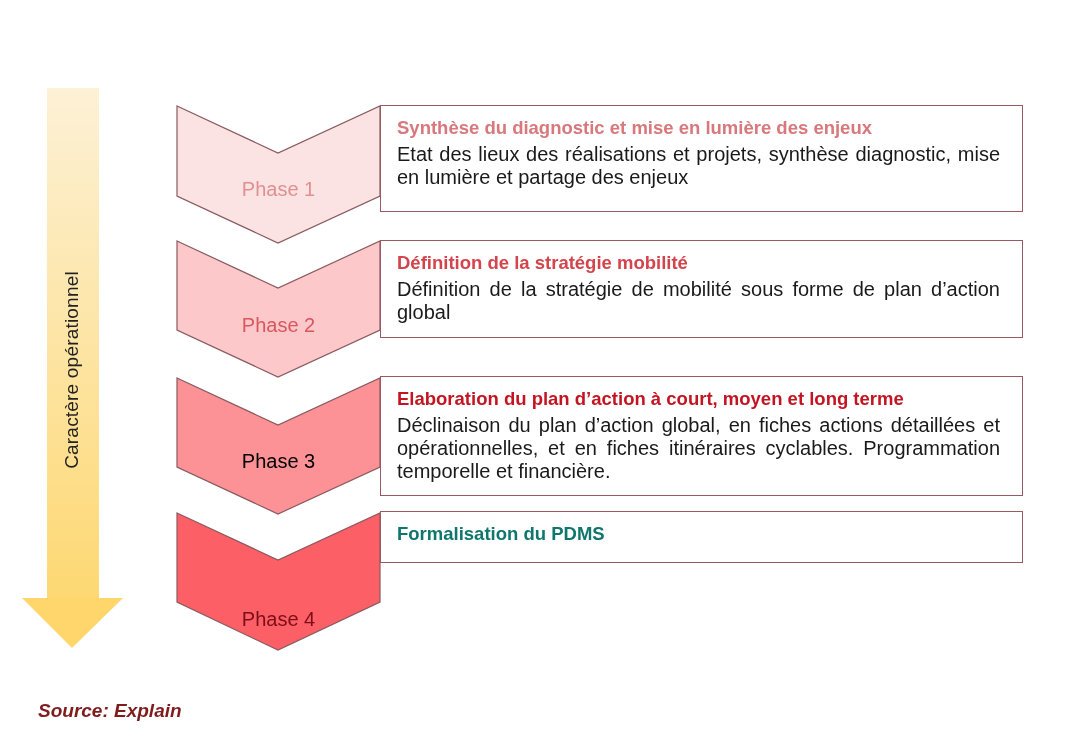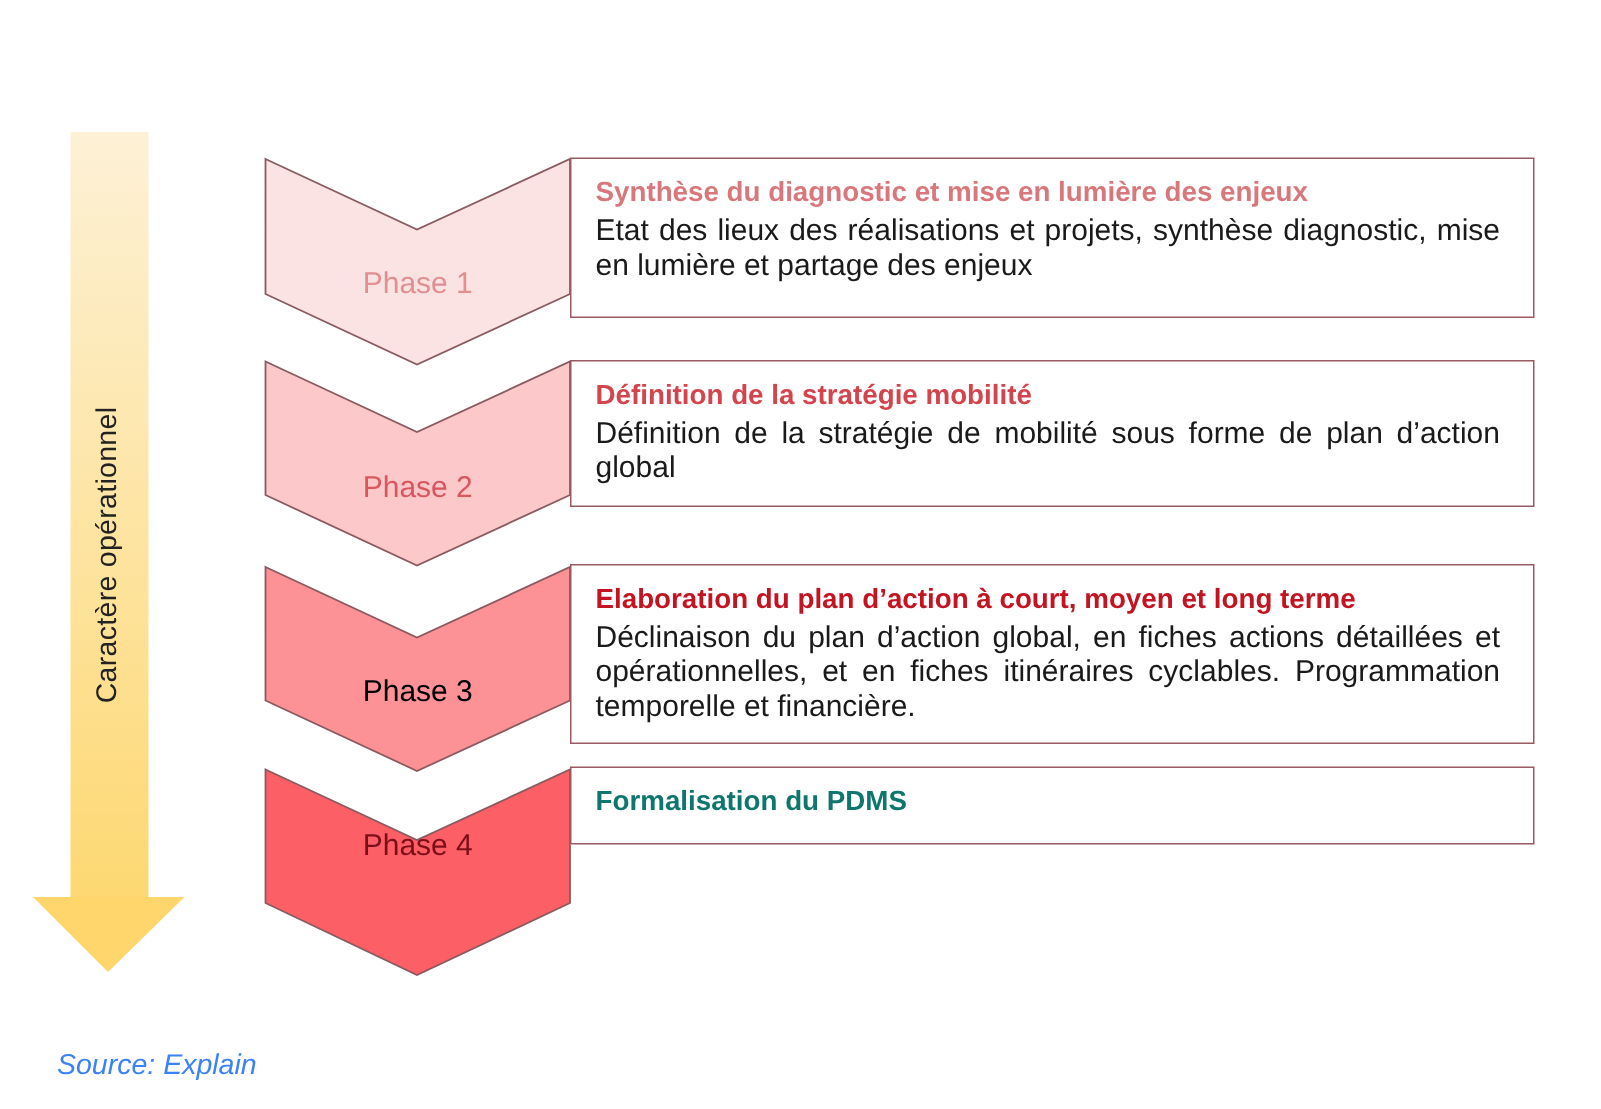--- a/index.html
+++ b/index.html
@@ -15,21 +15,21 @@
     position: absolute; width: 203px; text-align: center;
     font-size: 20px; line-height: 34px;
   }
   .box {
     position: absolute; left: 380px; width: 643px; box-sizing: border-box;
     border: 1.5px solid #9a5a62; background: #fff; padding: 10px 22px 6px 16px;
   }
   .box-title { font-weight: bold; font-size: 18.5px; line-height: 24px; margin-bottom: 3px; }
   .box-desc { font-size: 20px; line-height: 23px; color: #1a1a1a; text-align: justify; }
   .source { position: absolute; left: 38px; top: 700px; font-size: 19px;
-            font-style: italic; color: #3b82f6; }
+            font-style: italic; color: #7f1d1d; font-weight: bold; }
 </style>
 </head>
 <body>
 
 <div id="canvas">
   <svg width="1067" height="739" style="position:absolute;left:0;top:0">
     <defs>
       <linearGradient id="axisGrad" x1="0" y1="0" x2="0" y2="1">
         <stop offset="0" stop-color="#fdf1d6"></stop>
         <stop offset="1" stop-color="#fdd872"></stop>
@@ -45,21 +45,21 @@
     <polygon points="177,241 278,288 380,241 380,330 278,377 177,330" stroke="#8a5a60" stroke-width="1.2" fill="#fcc8ca"></polygon>
     <polygon points="177,378 278,425 380,378 380,467 278,514 177,467" stroke="#8a5a60" stroke-width="1.2" fill="#fd9296"></polygon>
     <polygon points="177,513 278,560 380,513 380,602 278,650 177,602" stroke="#8a5a60" stroke-width="1.2" fill="#fd5f67"></polygon>
   </svg>
 
   <div class="axis-label">Caractère opérationnel</div>
 
   <div class="phase-label" style="left: 177px; top: 172px; color: rgb(224, 144, 144);">Phase 1</div>
   <div class="phase-label" style="left: 177px; top: 308px; color: rgb(217, 87, 94);">Phase 2</div>
   <div class="phase-label" style="left: 177px; top: 444px; color: #000000;">Phase 3</div>
-  <div class="phase-label" style="left: 177px; top: 547px; color: rgb(124, 14, 24);">Phase 4</div>
+  <div class="phase-label" style="left: 177px; top: 602px; color: rgb(124, 14, 24);">Phase 4</div>
 
   <div class="box" style="top:105px;height:107px">
     <div class="box-title" style="color: rgb(217, 120, 124);">Synthèse du diagnostic et mise en lumière des enjeux</div>
     <div class="box-desc">Etat des lieux des réalisations et projets, synthèse diagnostic, mise en lumière et partage des enjeux</div>
   </div>
   <div class="box" style="top:376px;height:120px">
     <div class="box-title" style="color: rgb(196, 20, 34);">Elaboration du plan d’action à court, moyen et long terme</div>
     <div class="box-desc">Déclinaison du plan d’action global, en fiches actions détaillées et opérationnelles, et en fiches itinéraires cyclables. Programmation temporelle et financière.</div>
   </div>
   <div class="box" style="top:240px;height:98px">

